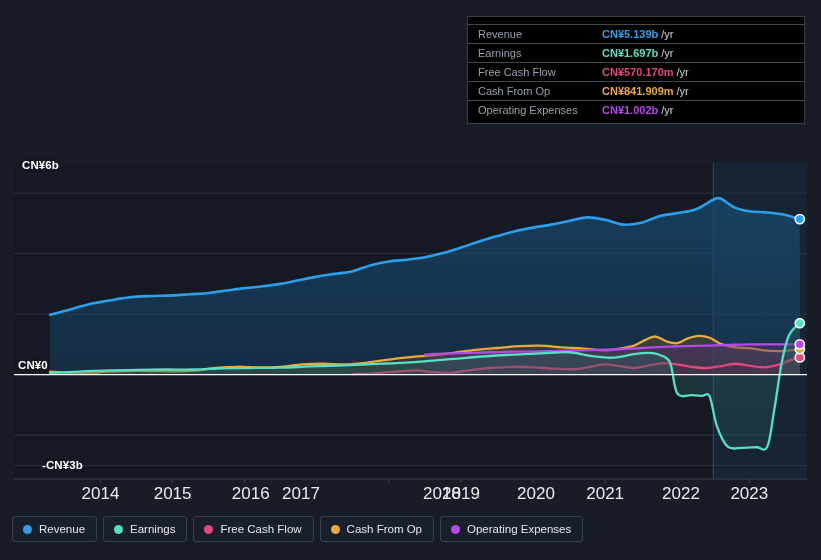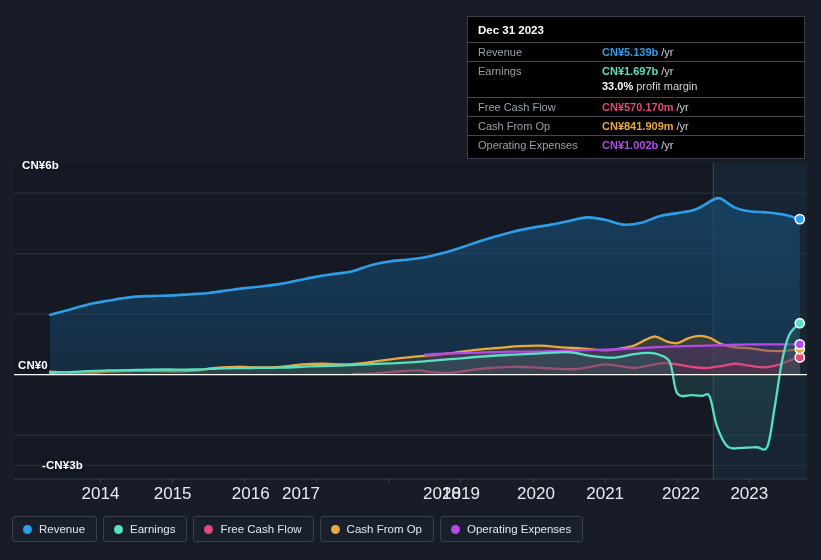--- a/index.html
+++ b/index.html
@@ -198,34 +198,29 @@
       <div class="x-axis-label" style="left: 301px;">2017</div>
       <div class="x-axis-label" style="left: 406px; margin-left: 36px;">2018</div>
       <div class="x-axis-label" style="left: 460.964px;">2019</div>
       <div class="x-axis-label" style="left: 536px;">2020</div>
       <div class="x-axis-label" style="left: 605.145px;">2021</div>
       <div class="x-axis-label" style="left: 681px;">2022</div>
       <div class="x-axis-label" style="left: 749.327px;">2023</div>
     </div>
 
   <div id="tooltip">
-    <div class="tt-date">Dec 31 2023</div>
     <div id="tooltip-rows">
         <div class="tt-row">
           <span class="tt-label">Revenue</span>
           <span><span class="tt-value" style="color: rgb(45, 159, 232);">CN¥5.139b</span><span class="tt-unit">/yr</span></span>
         </div>
         <div class="tt-row">
           <span class="tt-label">Earnings</span>
           <span><span class="tt-value" style="color: rgb(86, 224, 196);">CN¥1.697b</span><span class="tt-unit">/yr</span></span>
         </div>
-        <div class="tt-row no-rule">
-          <span class="tt-label"></span>
-          <span><span class="tt-value" style="color: rgb(255, 255, 255);">33.0%</span><span class="tt-sub">profit margin</span></span>
-        </div>
         <div class="tt-row">
           <span class="tt-label">Free Cash Flow</span>
           <span><span class="tt-value" style="color: rgb(224, 72, 126);">CN¥570.170m</span><span class="tt-unit">/yr</span></span>
         </div>
         <div class="tt-row">
           <span class="tt-label">Cash From Op</span>
           <span><span class="tt-value" style="color: rgb(232, 169, 63);">CN¥841.909m</span><span class="tt-unit">/yr</span></span>
         </div>
         <div class="tt-row">
           <span class="tt-label">Operating Expenses</span>

